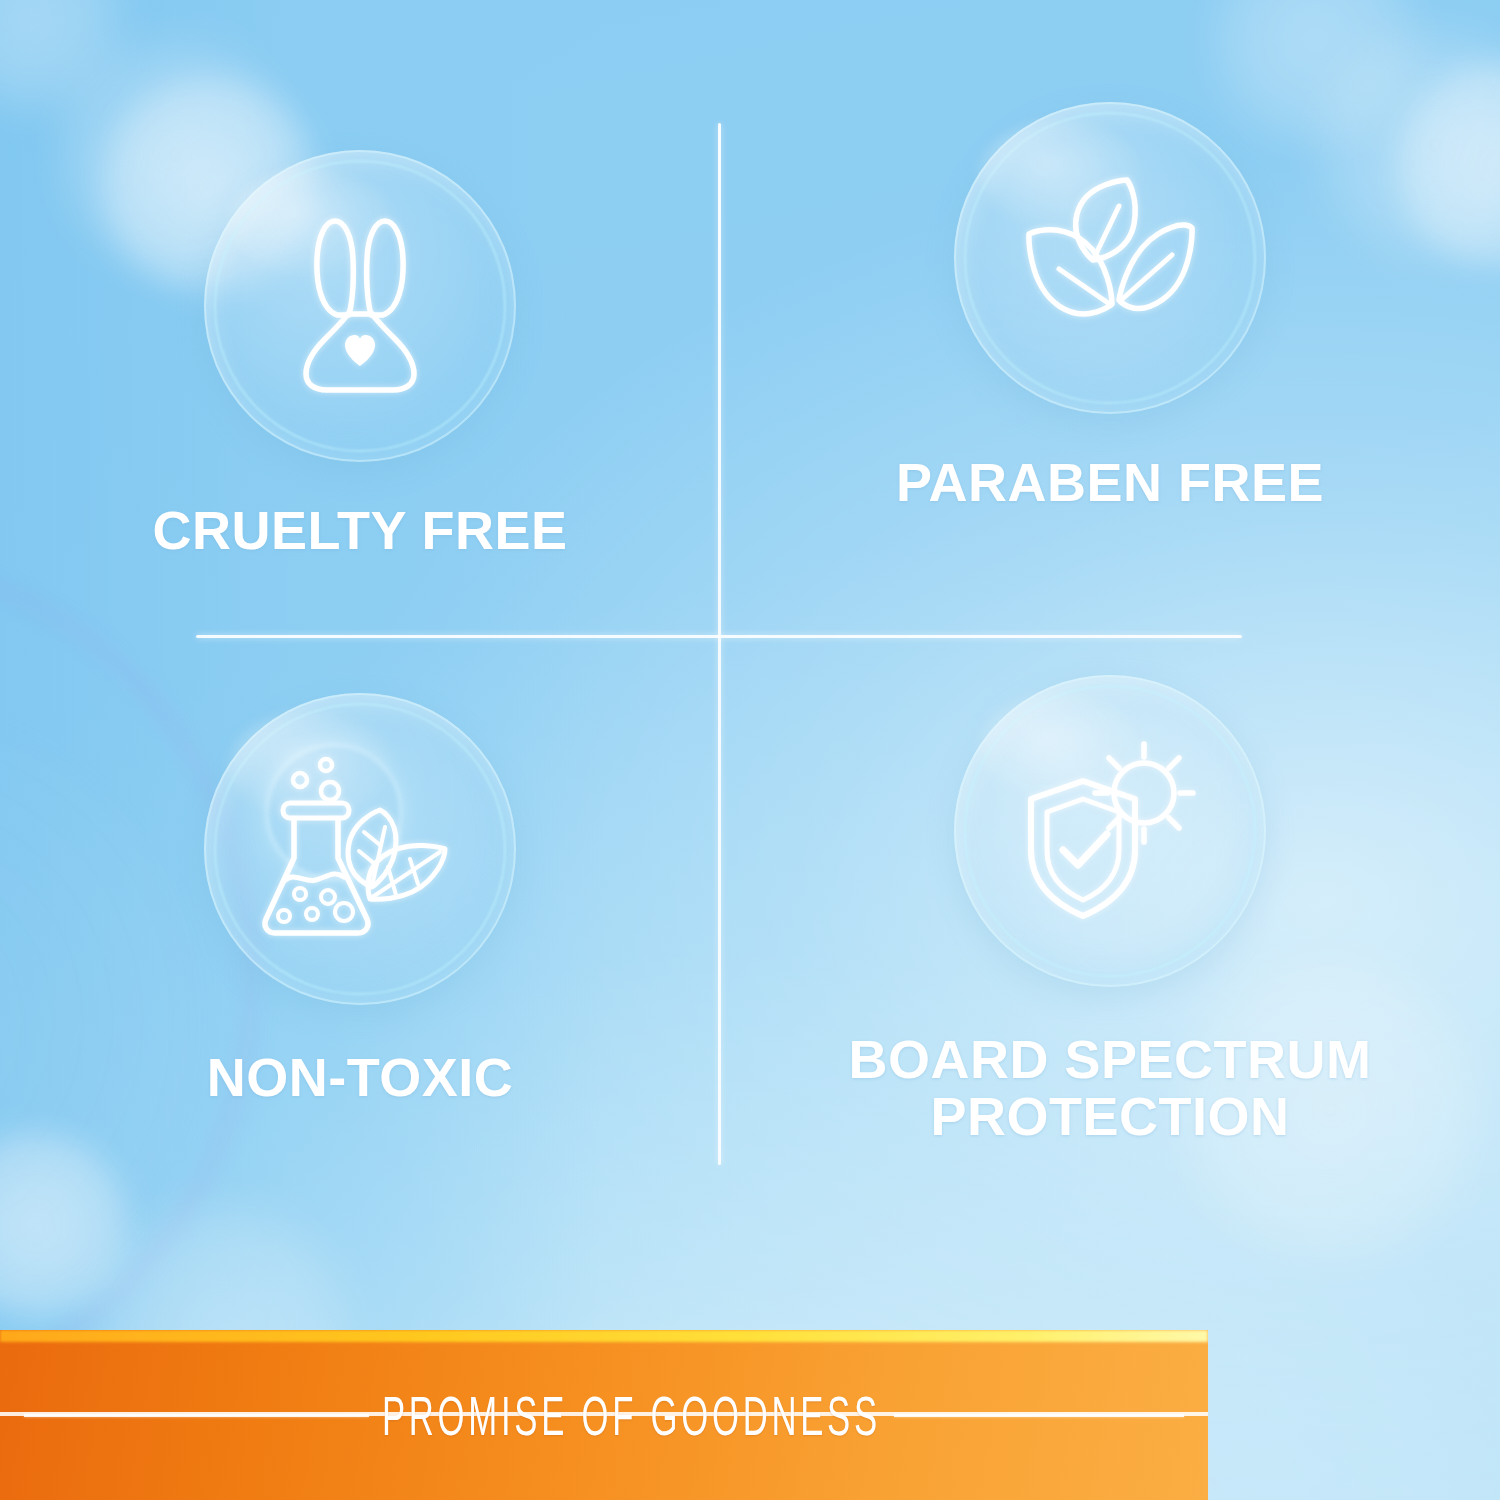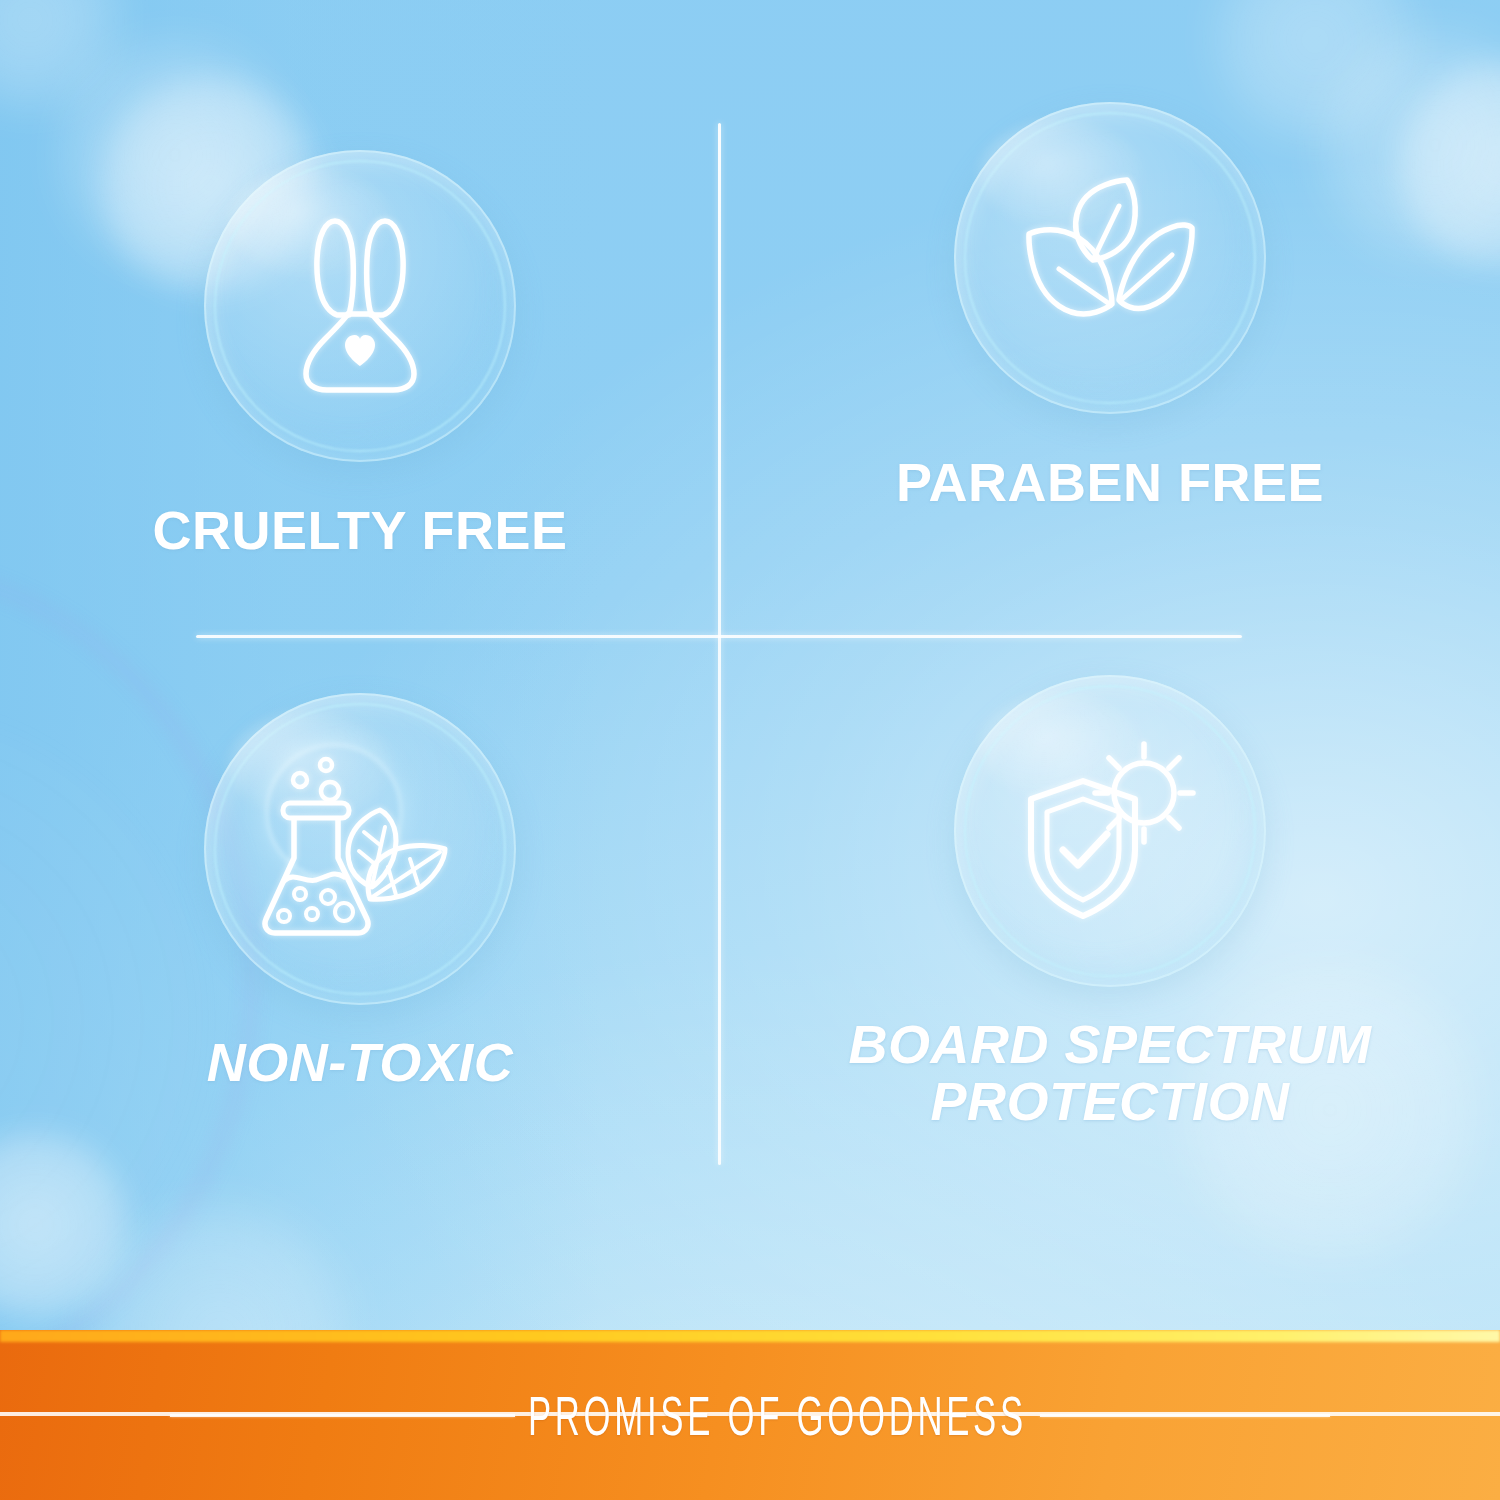--- a/index.html
+++ b/index.html
@@ -171,28 +171,28 @@
     color: #FFFFFF;
     font-size: 54px;
     font-weight: bold;
     letter-spacing: 0.5px;
     line-height: 1.05;
     text-align: center;
     text-shadow: 0 1px 3px rgba(120,175,215,0.35);
     white-space: pre-line;
   }
   .cell.bl .feature-label,
-  .cell.br .feature-label { margin-top: 29px; font-style: italic; }
+  .cell.br .feature-label { margin-top: 44px; }
 
   
   .banner {
     position: absolute;
     left: 0;
     bottom: 0;
-    width: 1500px;
+    width: 1208px;
     height: 170px;
     background: linear-gradient(100deg, #EA6A0E 0%, #F07C12 22%, #F68F20 48%, #F9A234 74%, #FBAE43 100%);
     overflow: hidden;
     margin-top: 40px;
   }
   .banner-top-glow {
     position: absolute;
     left: 0;
     top: 0;
     width: 100%;

